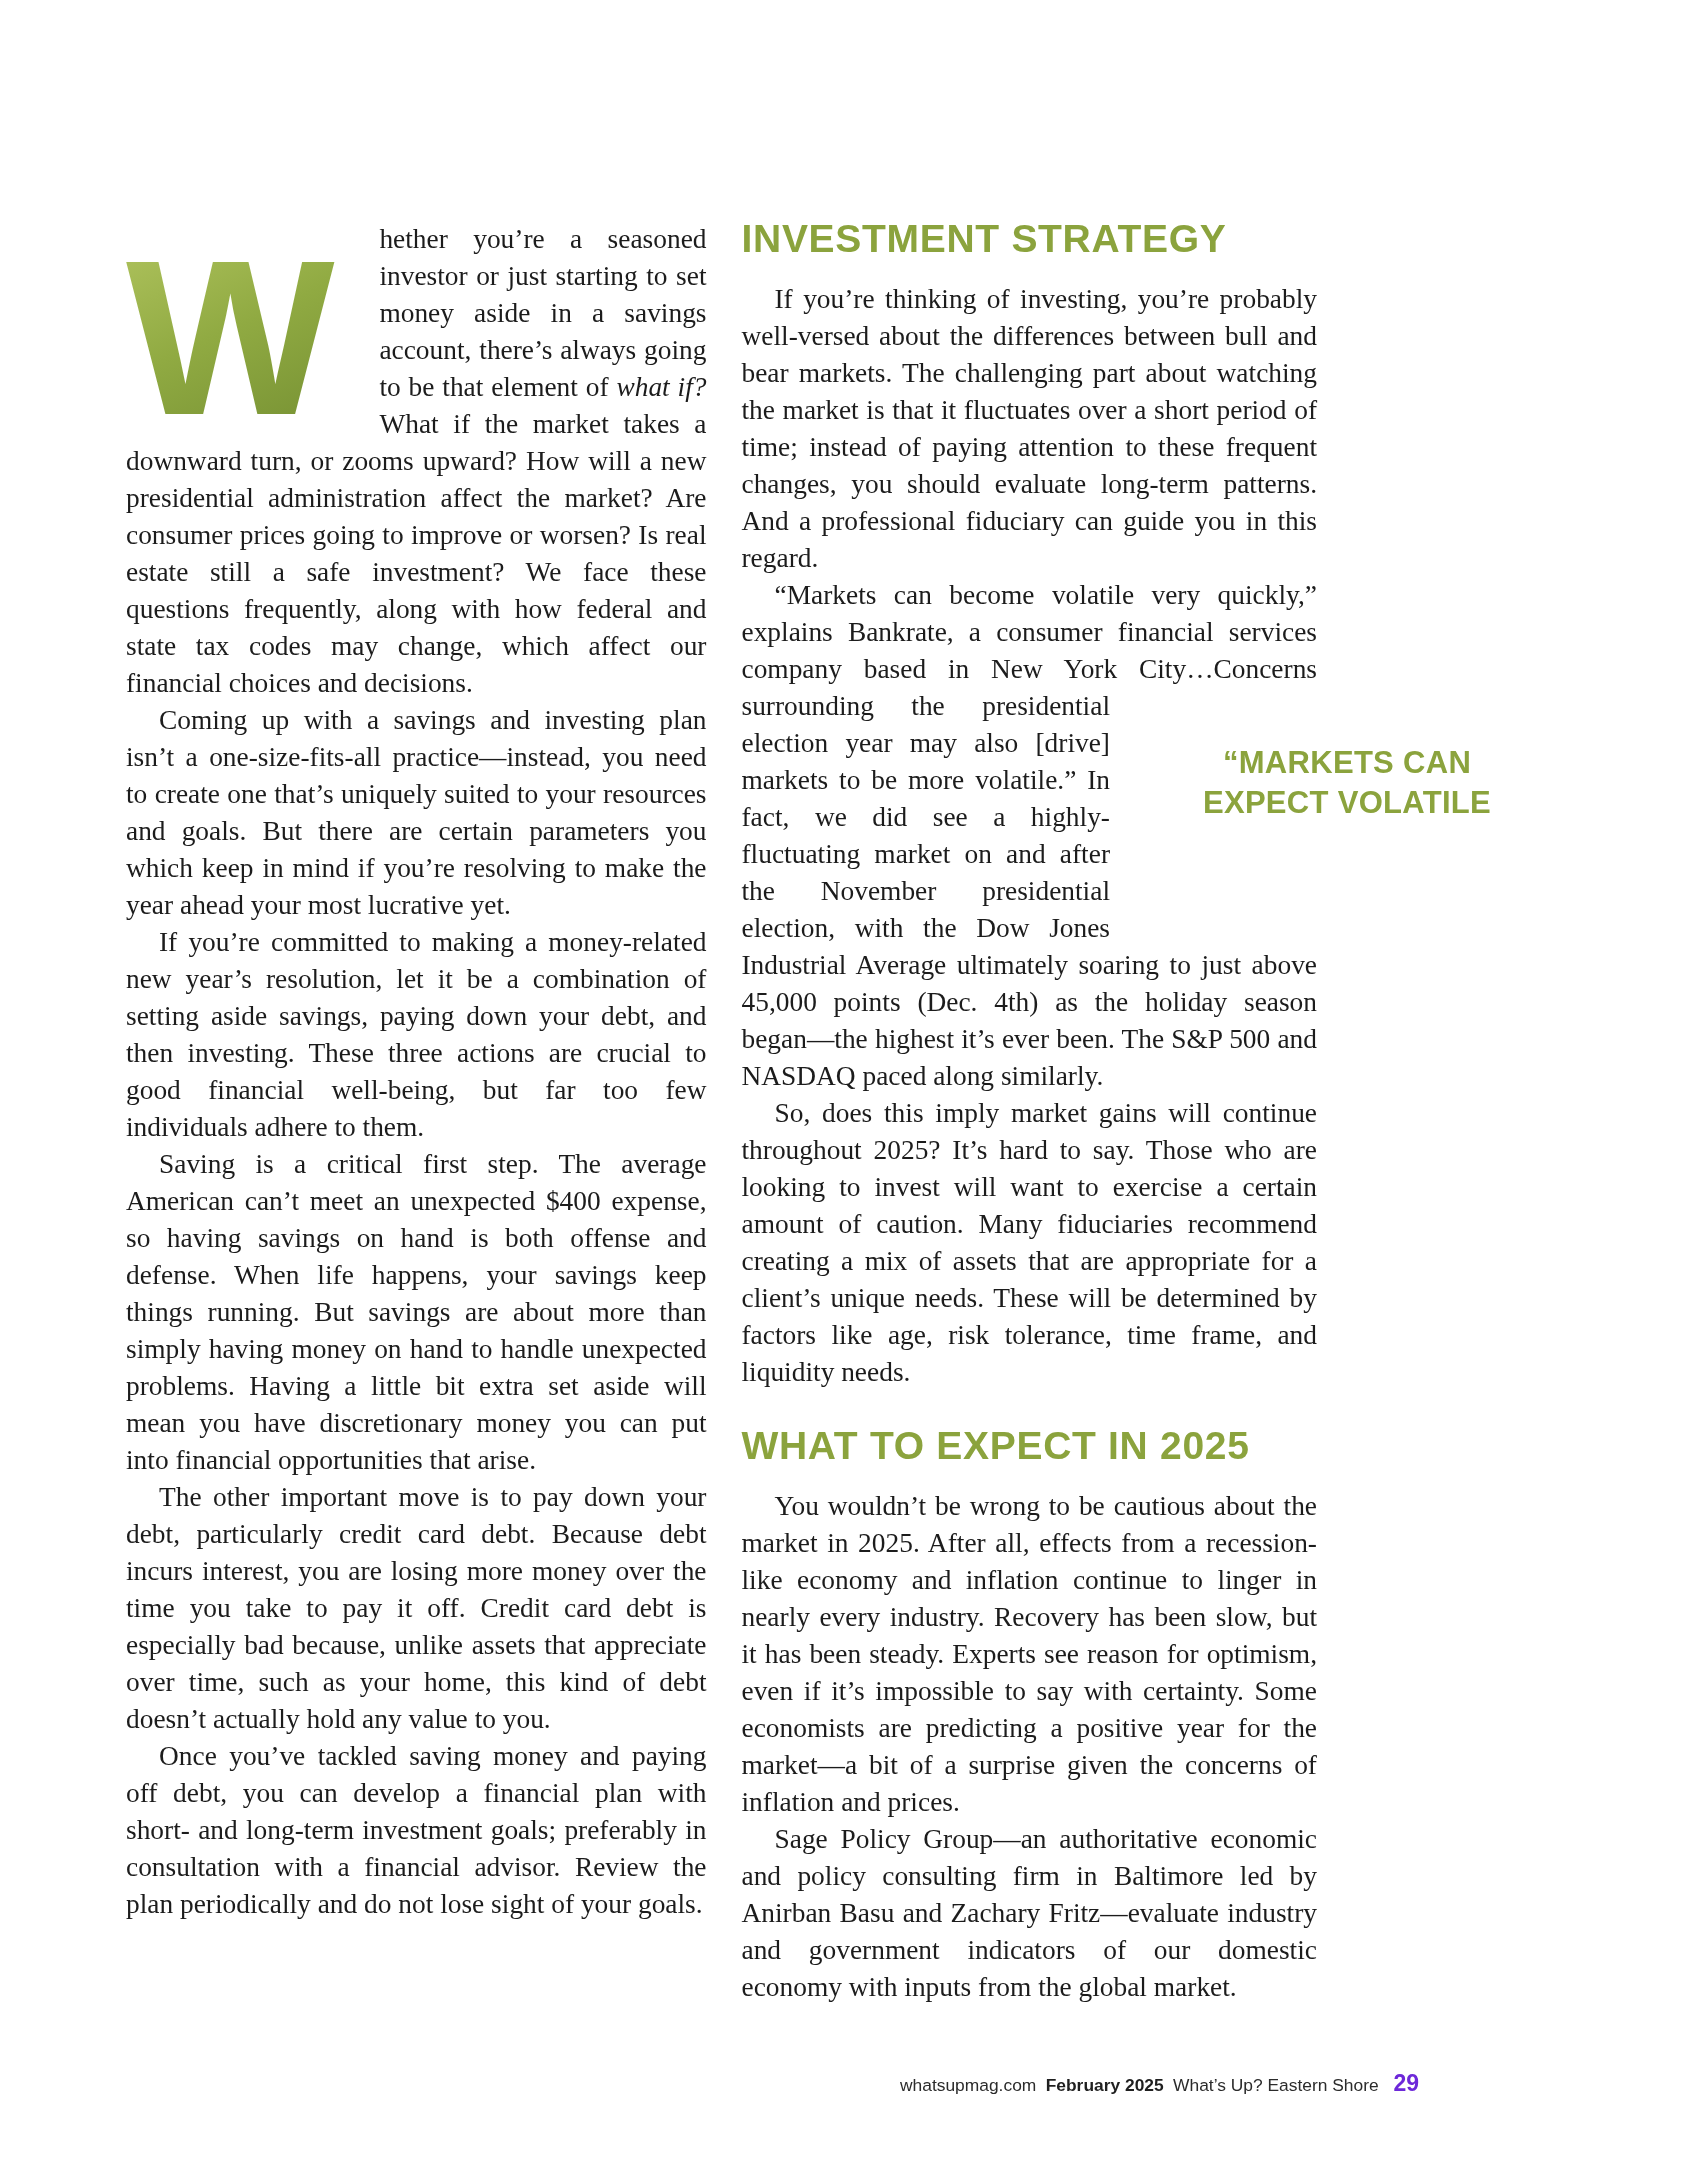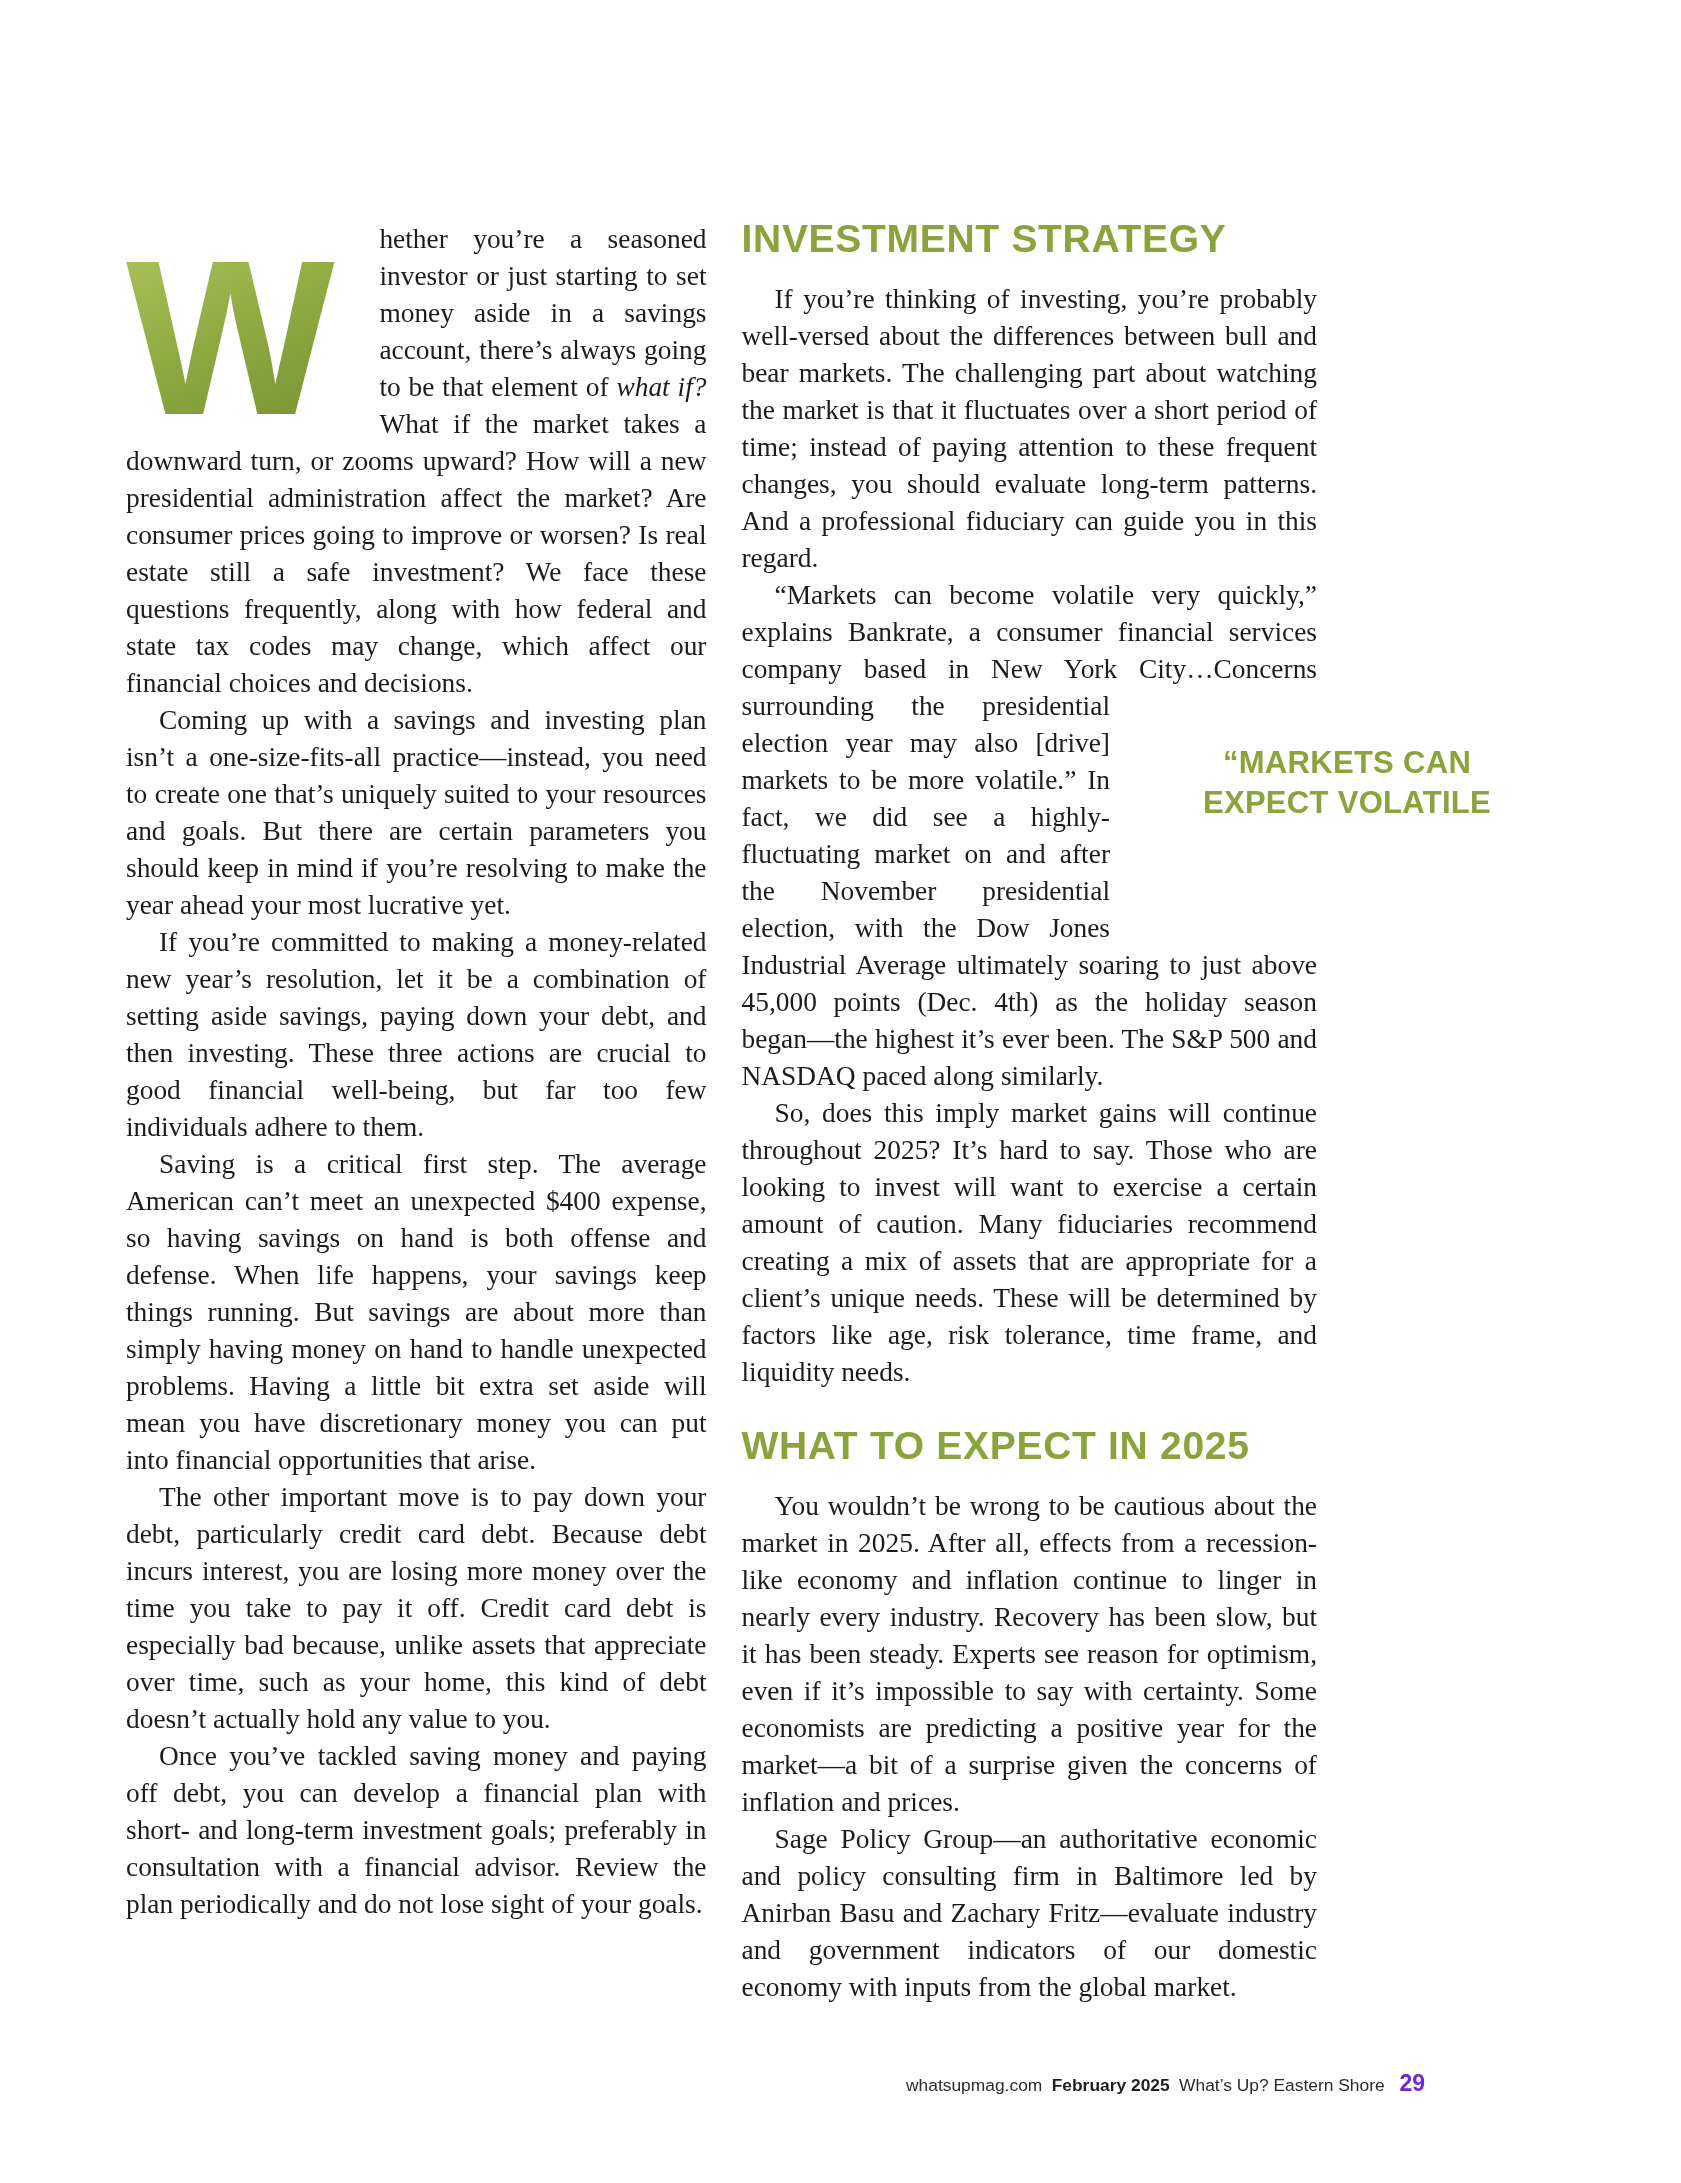--- a/index.html
+++ b/index.html
@@ -77,21 +77,21 @@
     font-size: 31px;
     line-height: 40px;
     letter-spacing: 0.3px;
     color: #8ba33d;
     text-align: center;
   }
   .pullquote span { display: block; }
 
   .footer {
     position: absolute;
-    right: 256px;
+    right: 262px;
     bottom: 86px;
     font-family: "Liberation Sans", sans-serif;
     font-size: 17.4px;
     color: #2b2b2b;
     display: flex;
     align-items: baseline;
     gap: 9.4px;
     white-space: nowrap;
   }
   .footer .issue { font-weight: 700; color: #1f1f1f; }
@@ -109,21 +109,21 @@
 
   <div class="content">
 
     <div class="col-left">
 
       <p class="body">
         <span class="dropcap">W</span>
         <span>hether you’re a seasoned investor or just starting to set money aside in a savings account, there’s always going to be that element of </span><span class="italic">what if?</span><span> What if the market takes a downward turn, or zooms upward? How will a new presidential administration affect the market? Are consumer prices going to improve or worsen? Is real estate still a safe investment? We face these questions frequently, along with how federal and state tax codes may change, which affect our financial choices and decisions.</span>
       </p>
 
-      <p class="body indent">Coming up with a savings and investing plan isn’t a one-size-fits-all practice—instead, you need to create one that’s uniquely suited to your resources and goals. But there are certain parameters you should keep in mind if you’re resolving to make the year ahead your most lucrative yet.</p>
+      <p class="body indent">Coming up with a savings and investing plan isn’t a one-size-fits-all practice—instead, you need to create one that’s uniquely suited to your resources and goals. But there are certain parameters you which keep in mind if you’re resolving to make the year ahead your most lucrative yet.</p>
 
 
       <p class="body indent">If you’re committed to making a money-related new year’s resolution, let it be a combination of setting aside savings, paying down your debt, and then investing. These three actions are crucial to good financial well-being, but far too few individuals adhere to them.</p>
       <p class="body indent">Saving is a critical first step. The average American can’t meet an unexpected $400 expense, so having savings on hand is both offense and defense. When life happens, your savings keep things running. But savings are about more than simply having money on hand to handle unexpected problems. Having a little bit extra set aside will mean you have discretionary money you can put into financial opportunities that arise.</p>
       <p class="body indent">The other important move is to pay down your debt, particularly credit card debt. Because debt incurs interest, you are losing more money over the time you take to pay it off. Credit card debt is especially bad because, unlike assets that appreciate over time, such as your home, this kind of debt doesn’t actually hold any value to you.</p>
       <p class="body indent">Once you’ve tackled saving money and paying off debt, you can develop a financial plan with short- and long-term investment goals; preferably in consultation with a financial advisor. Review the plan periodically and do not lose sight of your goals.</p>
 
     </div>
 
     <div class="col-right">

